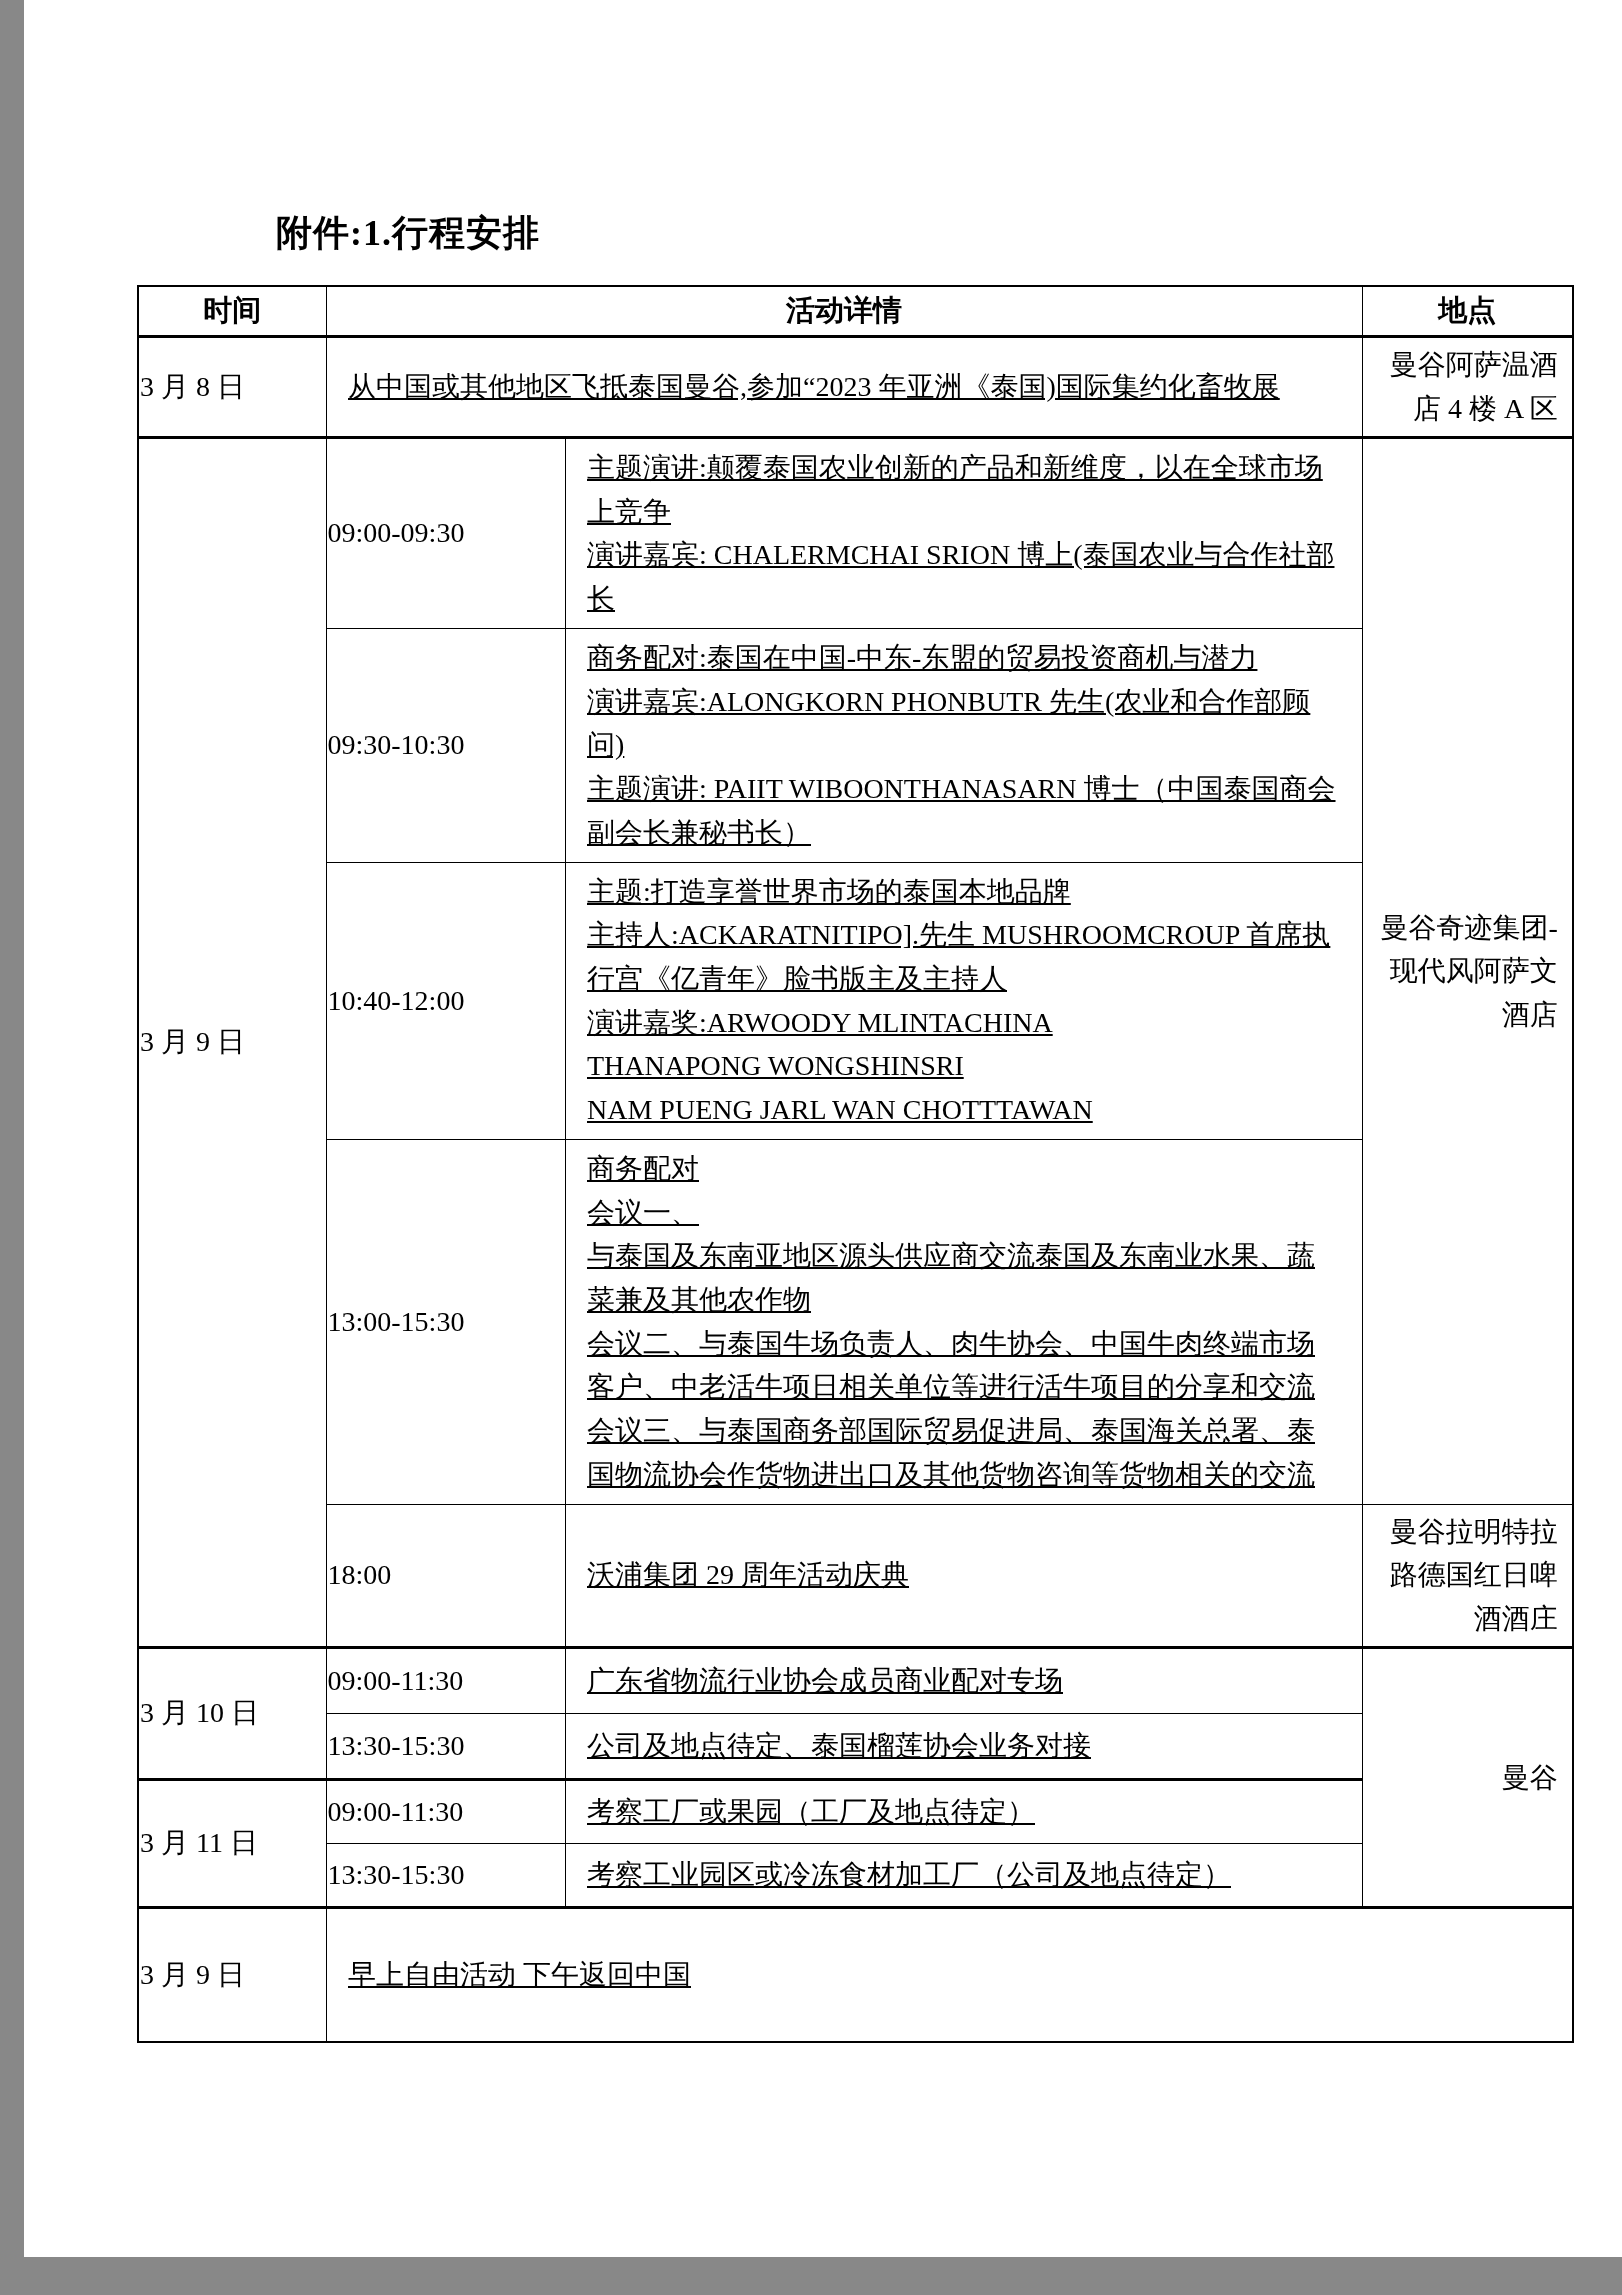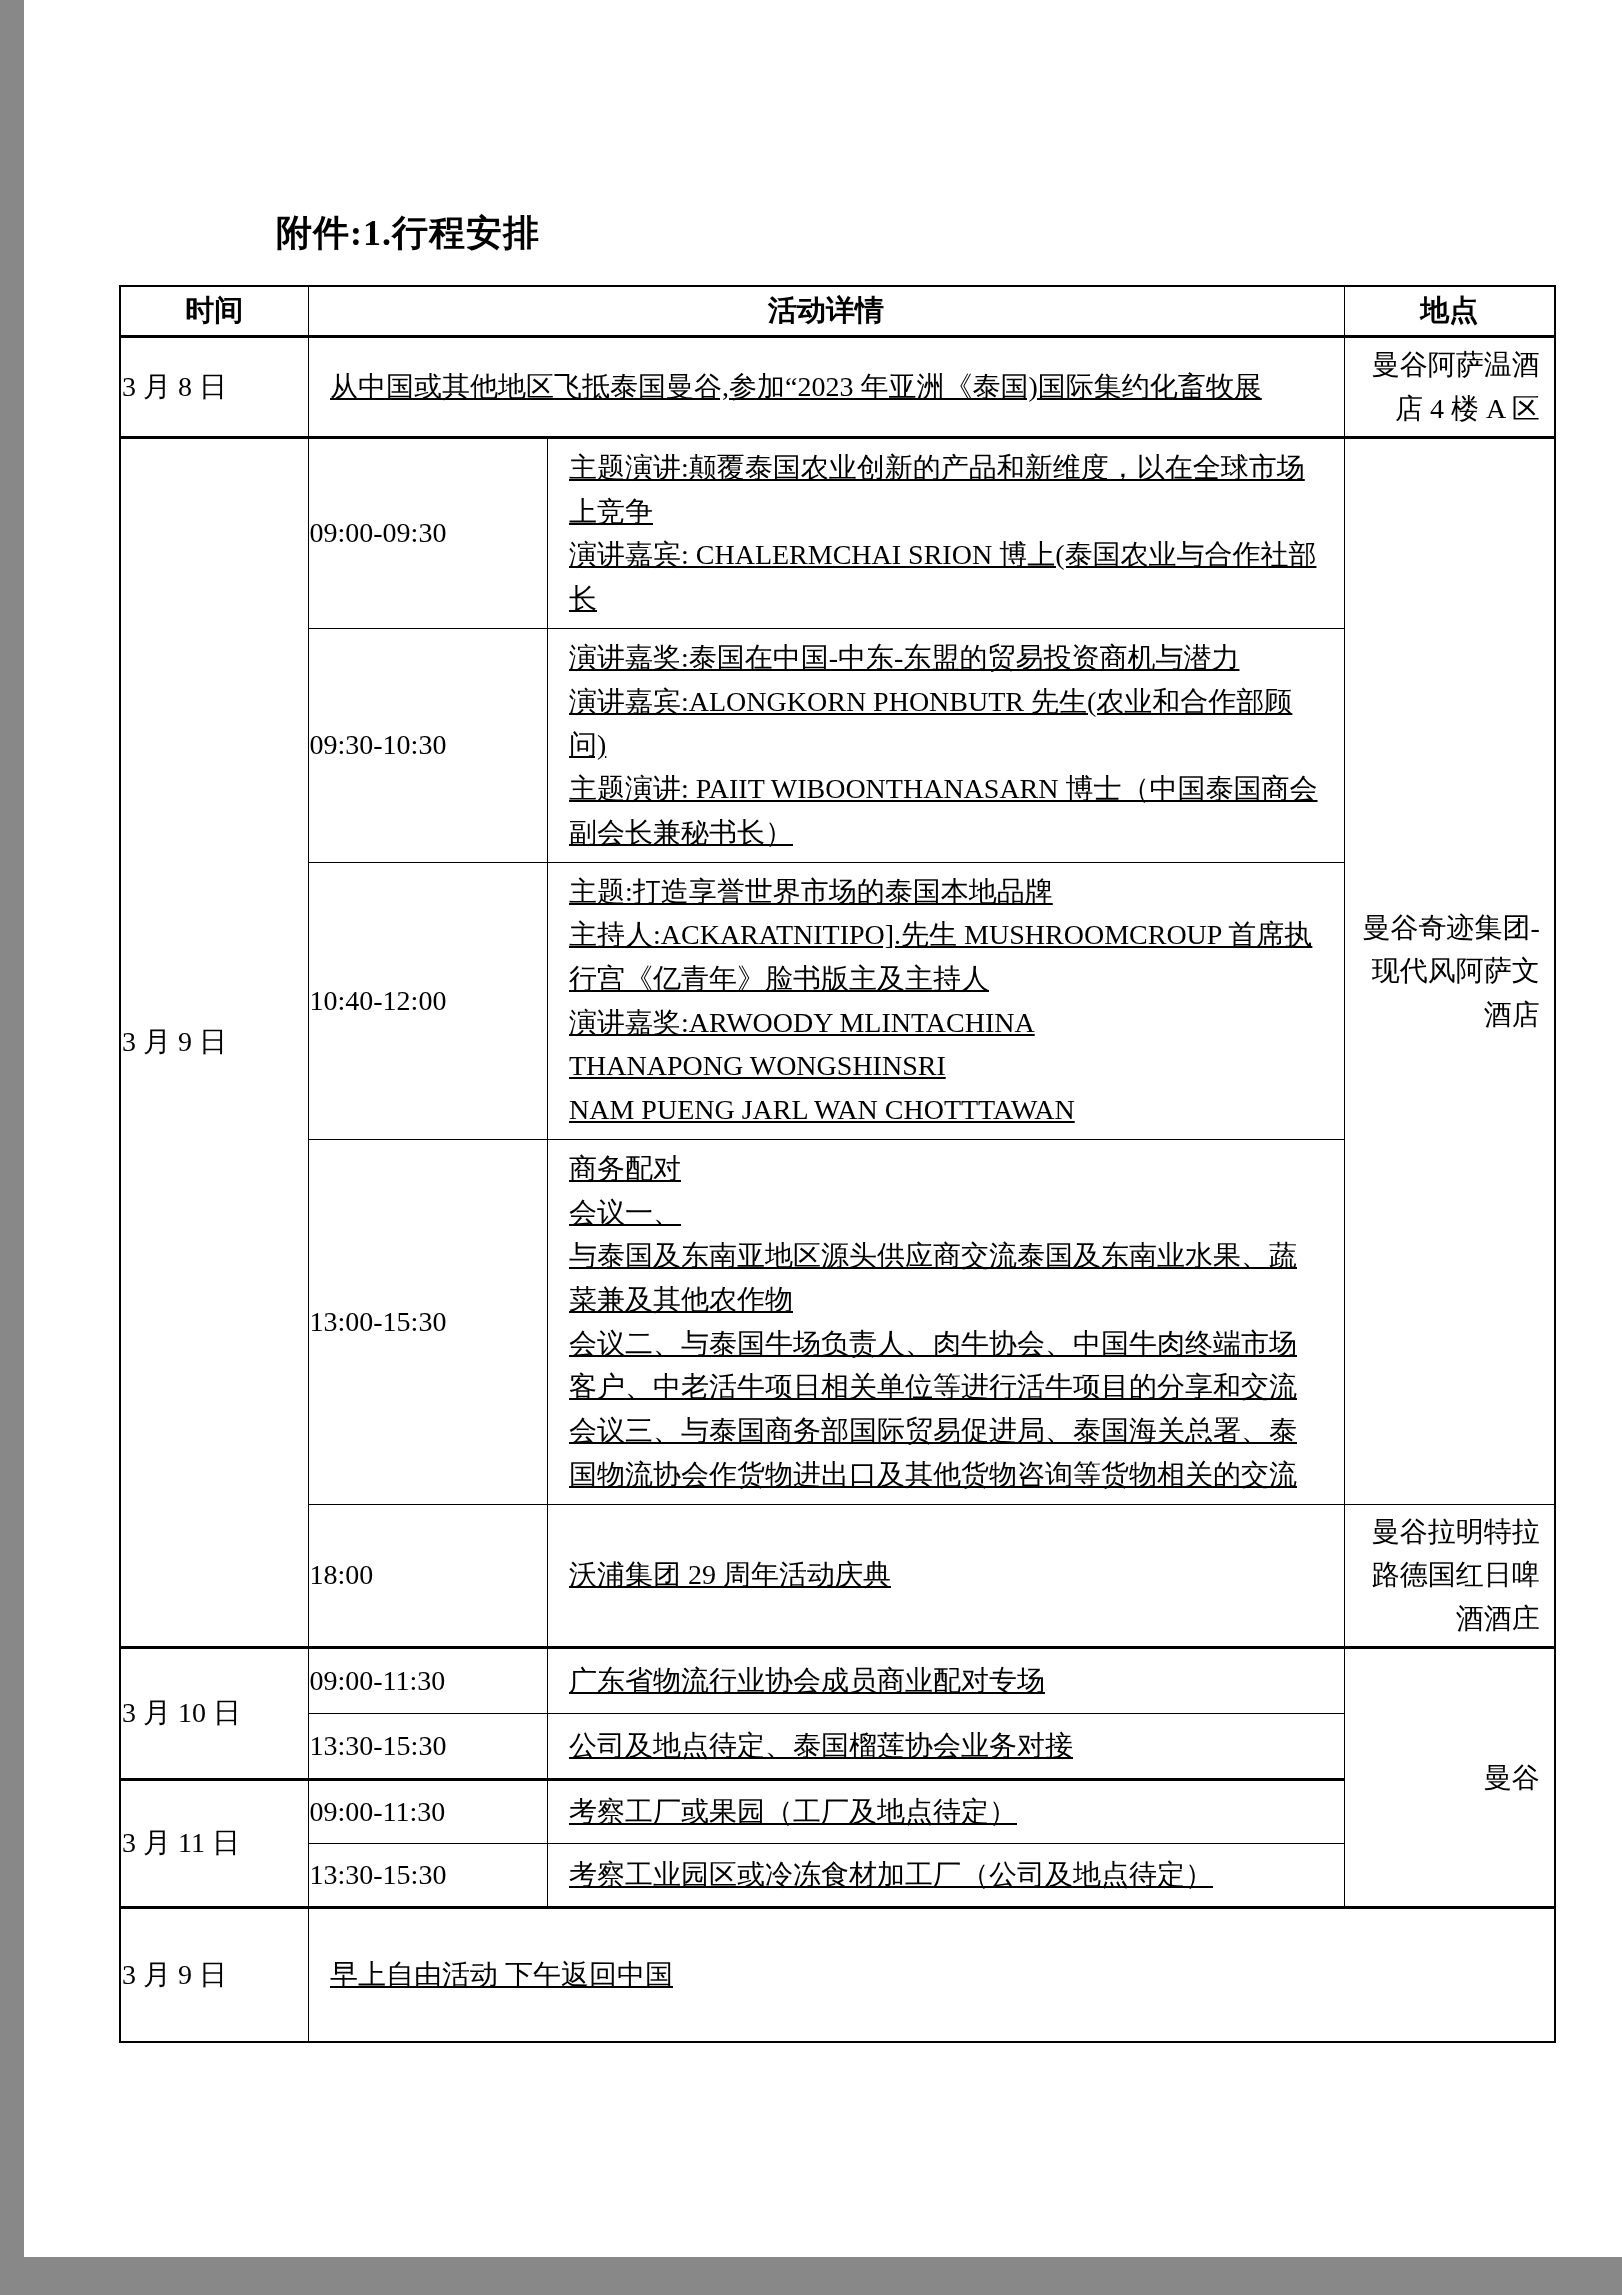--- a/index.html
+++ b/index.html
@@ -14,21 +14,21 @@
   .doc-title{
     position:absolute;
     left:252px;top:209px;
     font-size:36px;
     font-weight:bold;
     letter-spacing:1px;
     white-space:nowrap;
   }
   table.itinerary{
     position:absolute;
-    left:95px;top:285px;
+    left:113px;top:285px;
     width:1435px;
     table-layout:fixed;
     border-collapse:collapse;
     border:2.6px solid #000;
     font-size:28px;
   }
   table.itinerary td, table.itinerary th{
     border:1.5px solid #000;
     vertical-align:middle;
     overflow:hidden;
@@ -99,21 +99,21 @@
       <td class="act-cell">
         <div class="para">主题演讲:颠覆泰国农业创新的产品和新维度，以在全球市场上竞争</div>
         <div class="para">演讲嘉宾: CHALERMCHAI SRION 博上(泰国农业与合作社部长</div>
       </td>
       <td class="loc-cell" rowspan="4">曼谷奇迹集团-现代风阿萨文酒店</td>
     </tr>
 
     <tr style="height:176px">
       <td class="time-cell">09:30-10:30</td>
       <td class="act-cell">
-        <div class="para">演讲嘉奖:泰国在中国-中东-东盟的贸易投资商机与潜力</div>
+        <div class="para">商务配对:泰国在中国-中东-东盟的贸易投资商机与潜力</div>
         <div class="para">演讲嘉宾:ALONGKORN PHONBUTR 先生(农业和合作部顾问)</div>
         <div class="para">主题演讲: PAIIT WIBOONTHANASARN 博士（中国泰国商会副会长兼秘书长）</div>
       </td>
     </tr>
 
     <tr style="height:253px">
       <td class="time-cell">10:40-12:00</td>
       <td class="act-cell">
         <div class="para">主题:打造享誉世界市场的泰国本地品牌</div>
         <div class="para">主持人:ACKARATNITIPO].先生 MUSHROOMCROUP 首席执行宫《亿青年》脸书版主及主持人</div>

